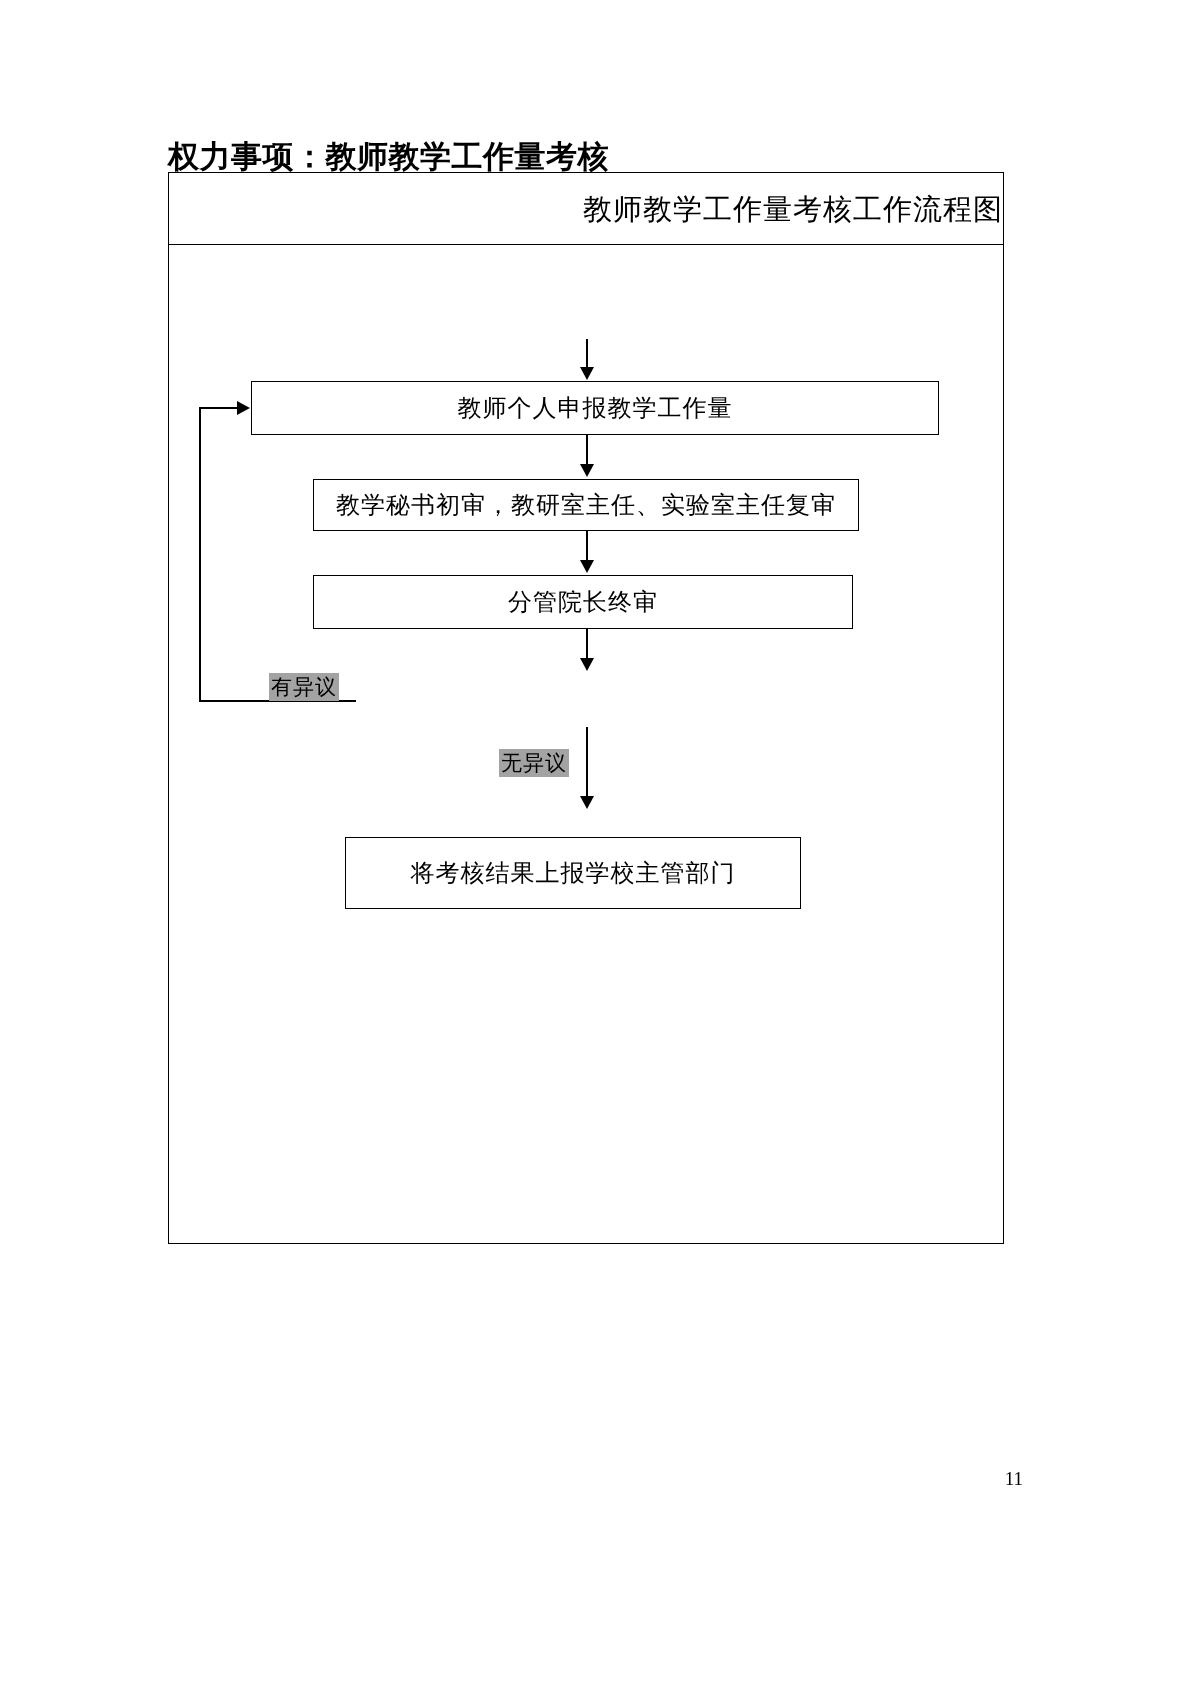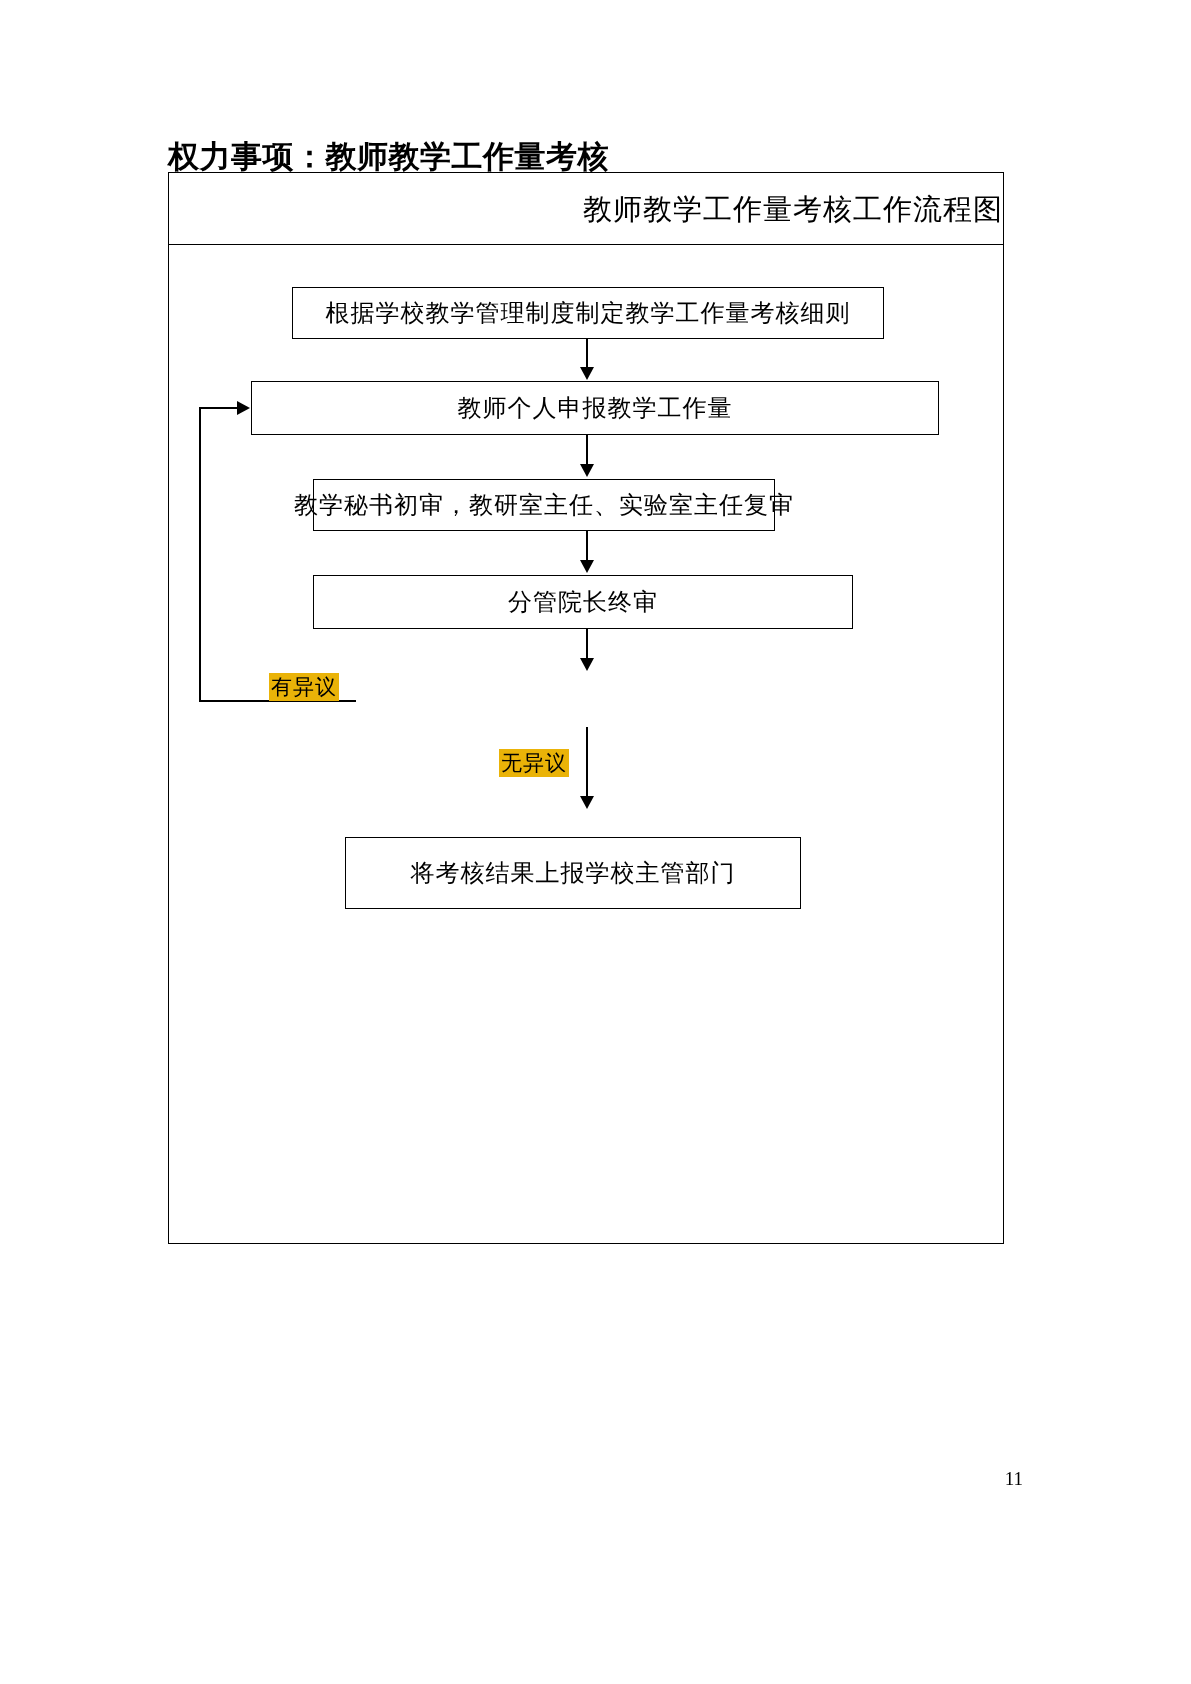--- a/index.html
+++ b/index.html
@@ -73,21 +73,21 @@
     justify-content: center;
     font-size: 24px;
     letter-spacing: 1px;
     white-space: nowrap;
     z-index: 3;
   }
 
   
   .node-1 { left: 123px; top: 42px;  width: 592px; height: 52px; }
   .node-2 { left: 82px;  top: 136px; width: 688px; height: 54px; }
-  .node-3 { left: 144px; top: 234px; width: 462px; height: 52px; }
+  .node-3 { left: 144px; top: 234px; width: 546px; height: 52px; }
   .node-4 { left: 144px; top: 330px; width: 540px; height: 54px; }
   .node-5 { left: 186px; top: 428px; width: 452px; height: 54px; }
   .node-6 { left: 176px; top: 568px; width: 456px; height: 72px; margin-top: 24px; }
 
   
   .vline {
     position: absolute;
     width: 2px;
     background: #000000;
     z-index: 1;
@@ -115,21 +115,21 @@
     border-bottom: 7px solid transparent;
     border-left: 13px solid #000000;
     z-index: 2;
   }
 
   .edge-label {
     position: absolute;
     font-size: 21px;
     letter-spacing: 1px;
     white-space: nowrap;
-    background: #eab308;
+    background: #a3a3a3;
     padding: 0 2px;
     z-index: 2;
   }
 
   
   .page-number {
     position: absolute;
     right: 168px;
     top: 1468px;
     font-size: 19px;
@@ -140,23 +140,20 @@
 <body>
 
 <div class="doc-heading">权力事项：教师教学工作量考核</div>
 
 <div class="frame">
 
   <div class="frame-title">教师教学工作量考核工作流程图</div>
 
   <div class="flow">
 
-    <div class="node node-1">
-      <span>根据学校教学管理制度制定教学工作量考核细则</span>
-    </div>
 
     <div class="vline" style="left:417px; top:94px; height:30px;"></div>
     <div class="arrow-down" style="left:411px; top:122px;"></div>
 
     <div class="node node-2">
       <span>教师个人申报教学工作量</span>
     </div>
 
     <div class="vline" style="left:417px; top:190px; height:30px;"></div>
     <div class="arrow-down" style="left:411px; top:219px;"></div>

